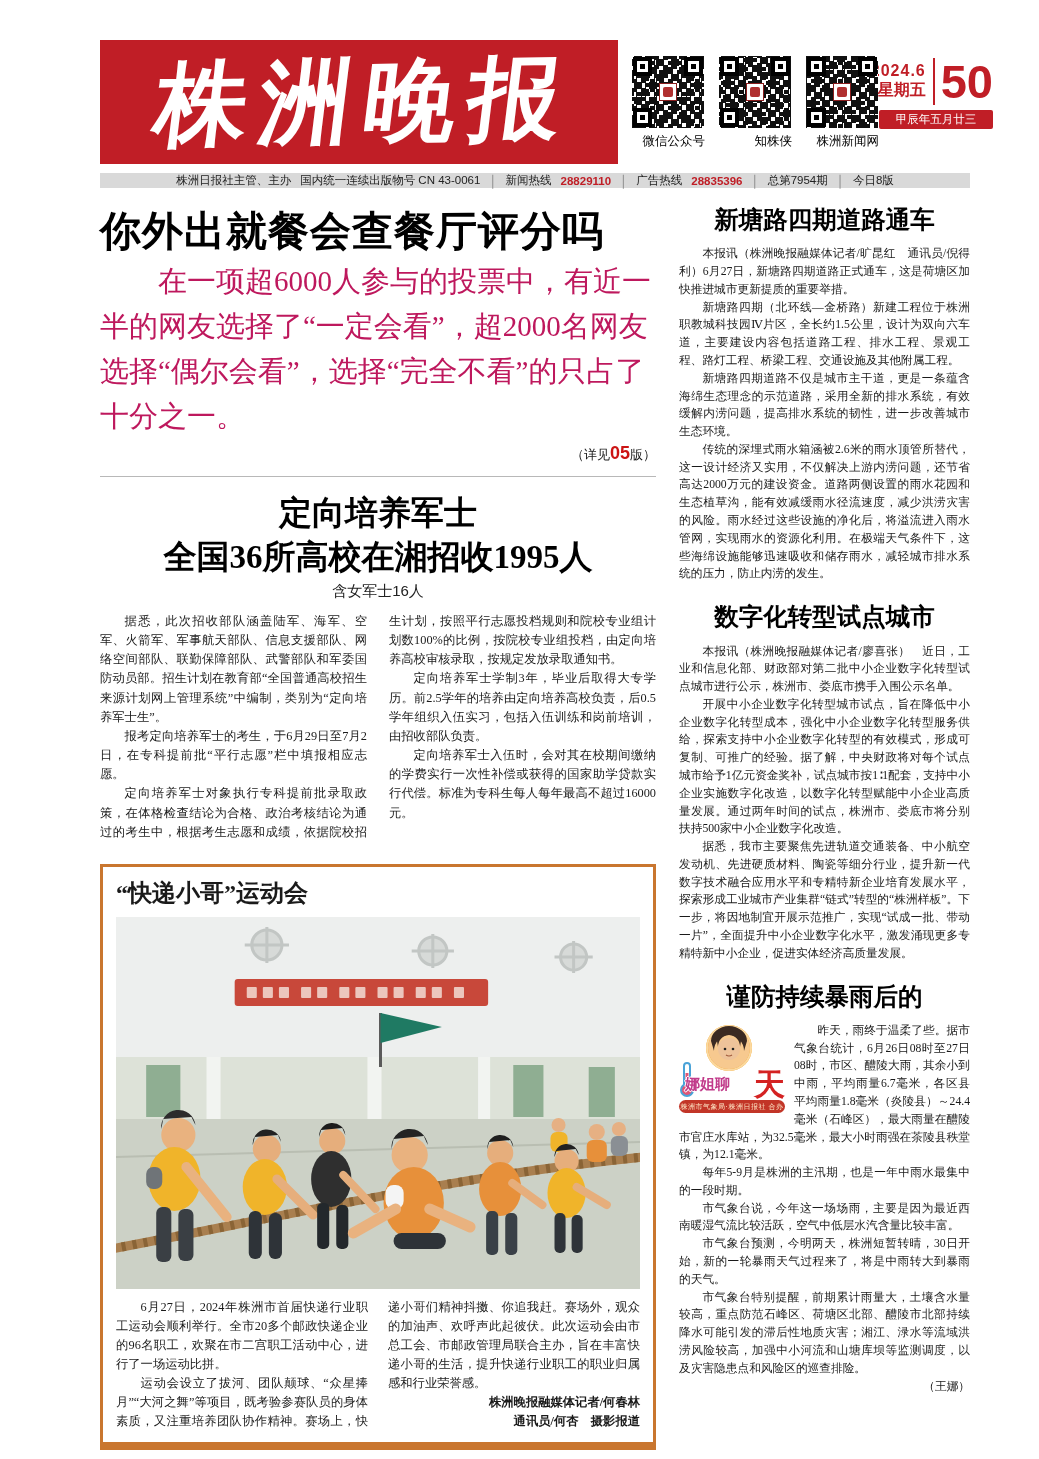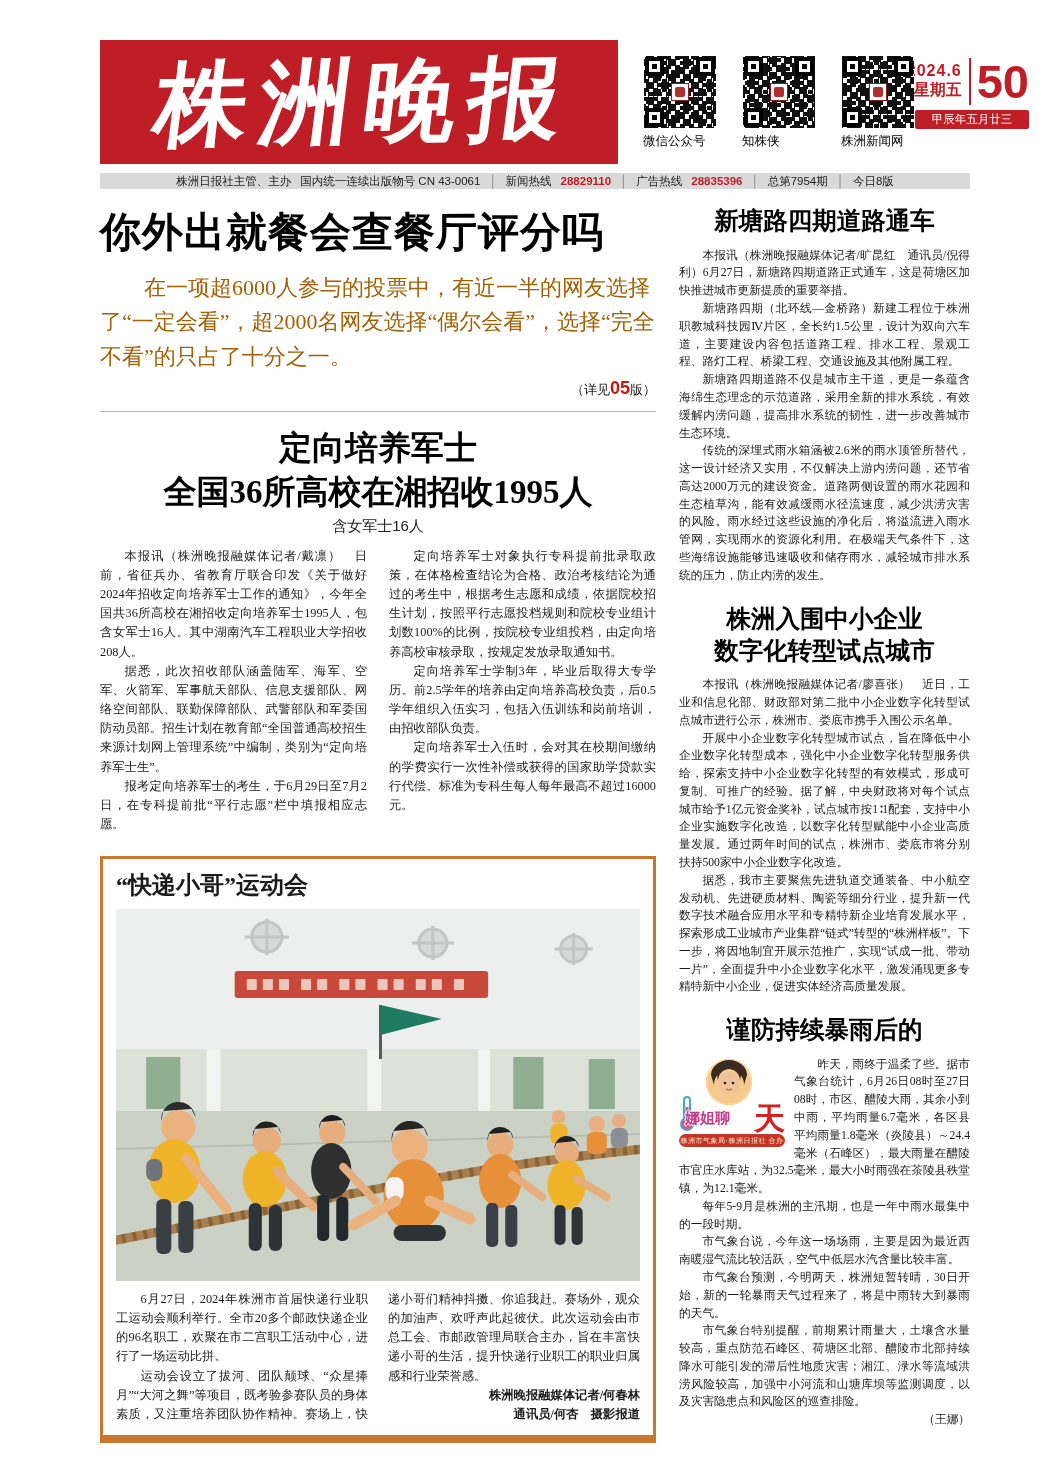--- a/index.html
+++ b/index.html
@@ -5,21 +5,21 @@
   * { margin:0; padding:0; box-sizing:border-box; }
   html,body { width:1039px; height:1459px; overflow:hidden; background:#ffffff; }
   body { font-family:"Liberation Serif","DejaVu Serif",serif; color:#1a1a1a; }
   .page { width:100%; height:100%; padding:40px 69px 12px 100px; display:flex; flex-direction:column; }
 
   
   .header { display:flex; align-items:flex-start; }
   .nameplate { width:518px; height:124px; background:#c01e26; color:#fff; display:flex; align-items:center; justify-content:center; overflow:hidden; flex:0 0 auto; }
   .nameplate .brush { font-family:"DejaVu Sans",sans-serif; font-weight:bold; font-size:92px; letter-spacing:12px; line-height:1; transform:skewX(-8deg) rotate(-1deg); text-indent:10px; }
   .qr-group { display:flex; gap:13px; margin-left:13px; margin-top:16px; }
-  .qr-item { width:74px; text-align:left;margin-left:12px; }
+  .qr-item { width:74px; text-align:right; }
   .qr { position:relative; width:72px; height:72px; margin:0 auto;
         background:
           repeating-conic-gradient(#101010 0 25%, rgba(255,255,255,0) 0 50%) 2px 3px/15px 15px,
           repeating-conic-gradient(#101010 0 25%, #ffffff 0 50%) 0 0/9px 9px; }
   .fp { position:absolute; width:19px; height:19px; border:4px solid #000; background:#fff; }
   .fp::after { content:""; position:absolute; inset:3px; background:#000; }
   .fp.tl { top:1px; left:1px; } .fp.tr { top:1px; right:1px; } .fp.bl { bottom:1px; left:1px; }
   .qr-logo { position:absolute; inset:0; margin:auto; width:18px; height:18px; background:#fff; border:1px solid #8a1f1f; }
   .qr-logo::after { content:""; position:absolute; inset:3px; background:#b03030; border-radius:2px; }
   .qr-label { font-size:12.5px; margin-top:5px; color:#000; font-family:"Liberation Sans",sans-serif; white-space:nowrap; }
@@ -33,21 +33,21 @@
   .date-lunar { margin-top:5px; background:#c01e26; color:#fff; font-size:11.5px; text-align:center; padding:2px 0; border-radius:2px; }
 
   .info-band { margin-top:9px; background:#d9d9d9; height:23px; display:flex; align-items:center; justify-content:center; gap:9px; font-size:11.5px; color:#222; font-family:Liberation Sans, sans-serif; white-space:nowrap; }
   .red { color:#c01e26; font-weight:bold; }
   .sep { color:#808080; }
 
   
   .main { display:grid; grid-template-columns:556px 291px; column-gap:23px; margin-top:16px; }
 
   .lead-headline { font-family:"Liberation Sans","DejaVu Sans",sans-serif; font-weight:900; font-size:41px; letter-spacing:1px; white-space:nowrap; color:#000; }
-  .lead-summary { margin-top:11px; font-size:22px; line-height:1.55; text-indent:2em; color:#a16207; }
+  .lead-summary { font-size:29px; line-height:1.55; text-indent:2em; color:#be185d; }
   .see-page { text-align:right; font-size:13px; margin-top:4px; }
   .see-page b { color:#cc1414; font-size:18px; font-family:"Liberation Sans",sans-serif; }
 
   .rule { border:none; border-top:1px solid #b8b8b8; margin:12px 0 14px; }
 
   .j-head { text-align:center; }
   .j-title { font-size:33px; font-weight:bold; line-height:1.35; color:#000; }
   .j-sub { font-size:15px; margin-top:2px; font-family:"Liberation Sans",sans-serif; color:#222; }
   .j-body { margin-top:11px; column-count:2; column-gap:22px; font-size:12.3px; line-height:1.56; text-align:justify; }
   .j-body p { text-indent:2em; }
@@ -154,21 +154,20 @@
 
       <hr class="rule">
 
       <div>
         <div class="j-head">
           <div class="j-title">定向培养军士</div>
           <div class="j-title">全国36所高校在湘招收1995人</div>
           <div class="j-sub">含女军士16人</div>
         </div>
         <div class="j-body">
-          <p>本报讯（株洲晚报融媒体记者/戴凛）　日前，省征兵办、省教育厅联合印发《关于做好2024年招收定向培养军士工作的通知》，今年全国共36所高校在湘招收定向培养军士1995人，包含女军士16人。其中湖南汽车工程职业大学招收208人。</p>
           <p>据悉，此次招收部队涵盖陆军、海军、空军、火箭军、军事航天部队、信息支援部队、网络空间部队、联勤保障部队、武警部队和军委国防动员部。招生计划在教育部“全国普通高校招生来源计划网上管理系统”中编制，类别为“定向培养军士生”。</p>
           <p>报考定向培养军士的考生，于6月29日至7月2日，在专科提前批“平行志愿”栏中填报相应志愿。</p>
           <p>定向培养军士对象执行专科提前批录取政策，在体格检查结论为合格、政治考核结论为通过的考生中，根据考生志愿和成绩，依据院校招生计划，按照平行志愿投档规则和院校专业组计划数100%的比例，按院校专业组投档，由定向培养高校审核录取，按规定发放录取通知书。</p>
           <p>定向培养军士学制3年，毕业后取得大专学历。前2.5学年的培养由定向培养高校负责，后0.5学年组织入伍实习，包括入伍训练和岗前培训，由招收部队负责。</p>
           <p>定向培养军士入伍时，会对其在校期间缴纳的学费实行一次性补偿或获得的国家助学贷款实行代偿。标准为专科生每人每年最高不超过16000元。</p>
         </div>
       </div>
 
       <div class="photo-box">
         <div class="photo-title">“快递小哥”运动会</div>
@@ -310,21 +309,20 @@
         <div class="r-body">
           <p>本报讯（株洲晚报融媒体记者/旷昆红　通讯员/倪得利）6月27日，新塘路四期道路正式通车，这是荷塘区加快推进城市更新提质的重要举措。</p>
           <p>新塘路四期（北环线—金桥路）新建工程位于株洲职教城科技园Ⅳ片区，全长约1.5公里，设计为双向六车道，主要建设内容包括道路工程、排水工程、景观工程、路灯工程、桥梁工程、交通设施及其他附属工程。</p>
           <p>新塘路四期道路不仅是城市主干道，更是一条蕴含海绵生态理念的示范道路，采用全新的排水系统，有效缓解内涝问题，提高排水系统的韧性，进一步改善城市生态环境。</p>
           <p>传统的深埋式雨水箱涵被2.6米的雨水顶管所替代，这一设计经济又实用，不仅解决上游内涝问题，还节省高达2000万元的建设资金。道路两侧设置的雨水花园和生态植草沟，能有效减缓雨水径流速度，减少洪涝灾害的风险。雨水经过这些设施的净化后，将溢流进入雨水管网，实现雨水的资源化利用。在极端天气条件下，这些海绵设施能够迅速吸收和储存雨水，减轻城市排水系统的压力，防止内涝的发生。</p>
         </div>
       </div>
 
       <div class="r-article">
         <div class="r-title">
-          <div>株洲入围中小企业</div>
           <div>数字化转型试点城市</div>
         </div>
         <div class="r-body">
           <p>本报讯（株洲晚报融媒体记者/廖喜张）　近日，工业和信息化部、财政部对第二批中小企业数字化转型试点城市进行公示，株洲市、娄底市携手入围公示名单。</p>
           <p>开展中小企业数字化转型城市试点，旨在降低中小企业数字化转型成本，强化中小企业数字化转型服务供给，探索支持中小企业数字化转型的有效模式，形成可复制、可推广的经验。据了解，中央财政将对每个试点城市给予1亿元资金奖补，试点城市按1∶1配套，支持中小企业实施数字化改造，以数字化转型赋能中小企业高质量发展。通过两年时间的试点，株洲市、娄底市将分别扶持500家中小企业数字化改造。</p>
           <p>据悉，我市主要聚焦先进轨道交通装备、中小航空发动机、先进硬质材料、陶瓷等细分行业，提升新一代数字技术融合应用水平和专精特新企业培育发展水平，探索形成工业城市产业集群“链式”转型的“株洲样板”。下一步，将因地制宜开展示范推广，实现“试成一批、带动一片”，全面提升中小企业数字化水平，激发涌现更多专精特新中小企业，促进实体经济高质量发展。</p>
         </div>
       </div>
 
       <div class="r-article">

